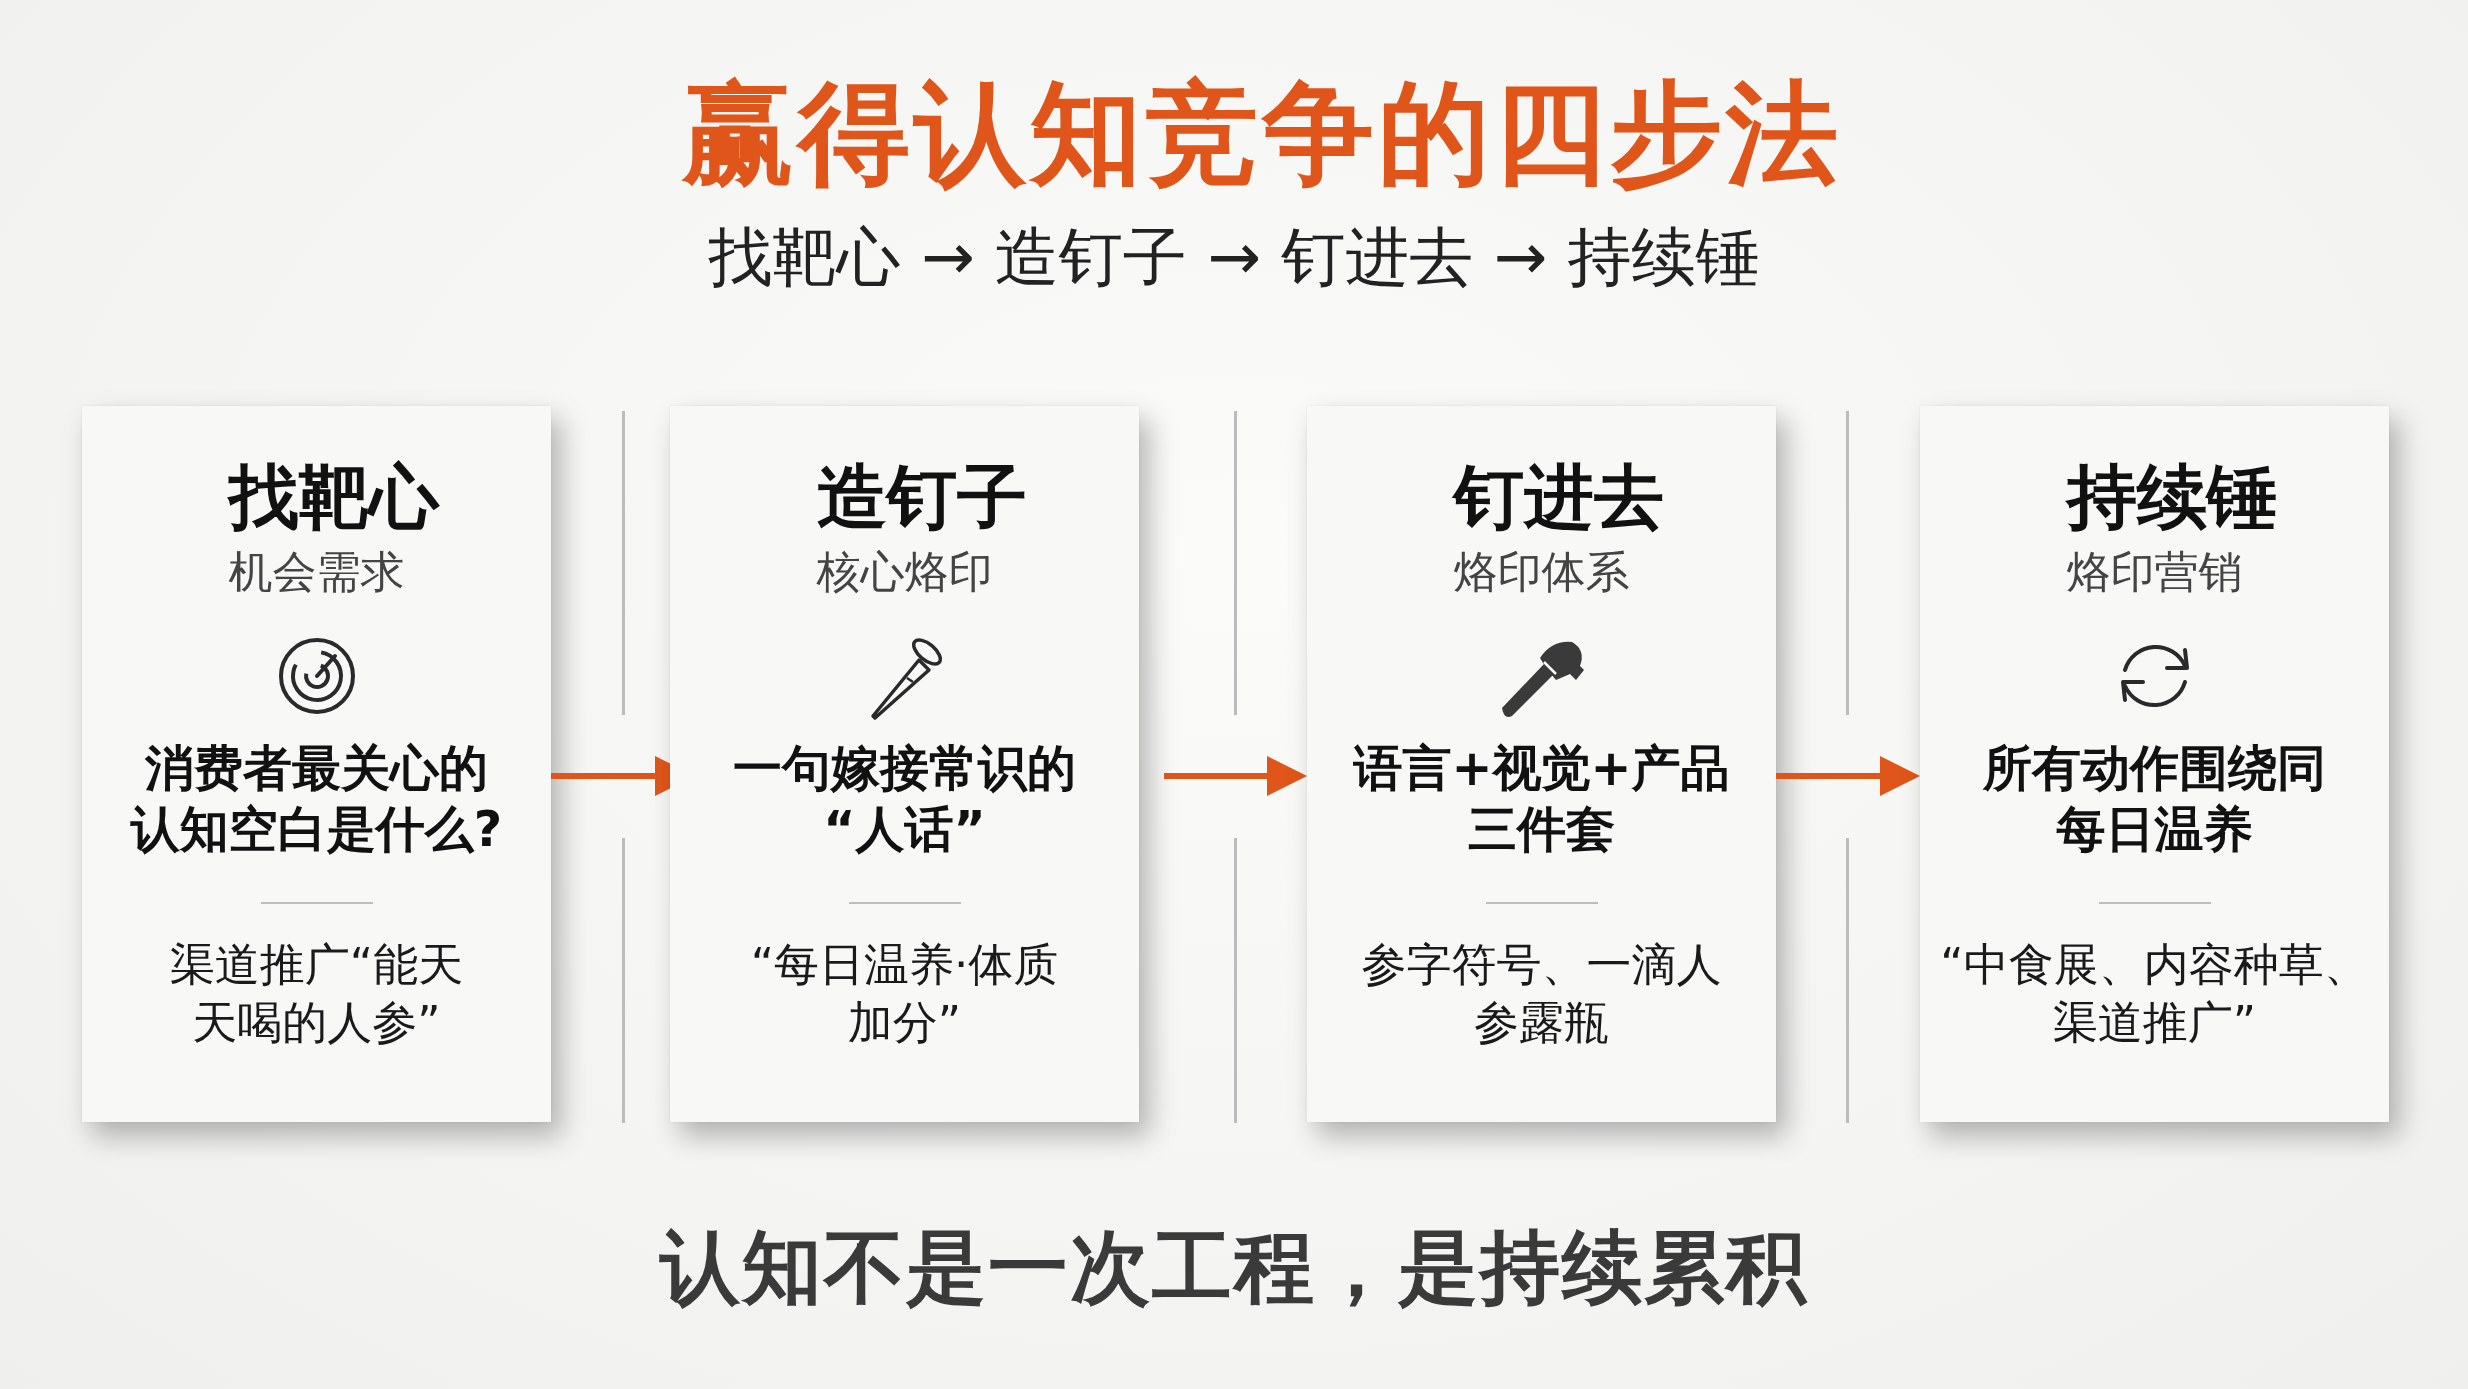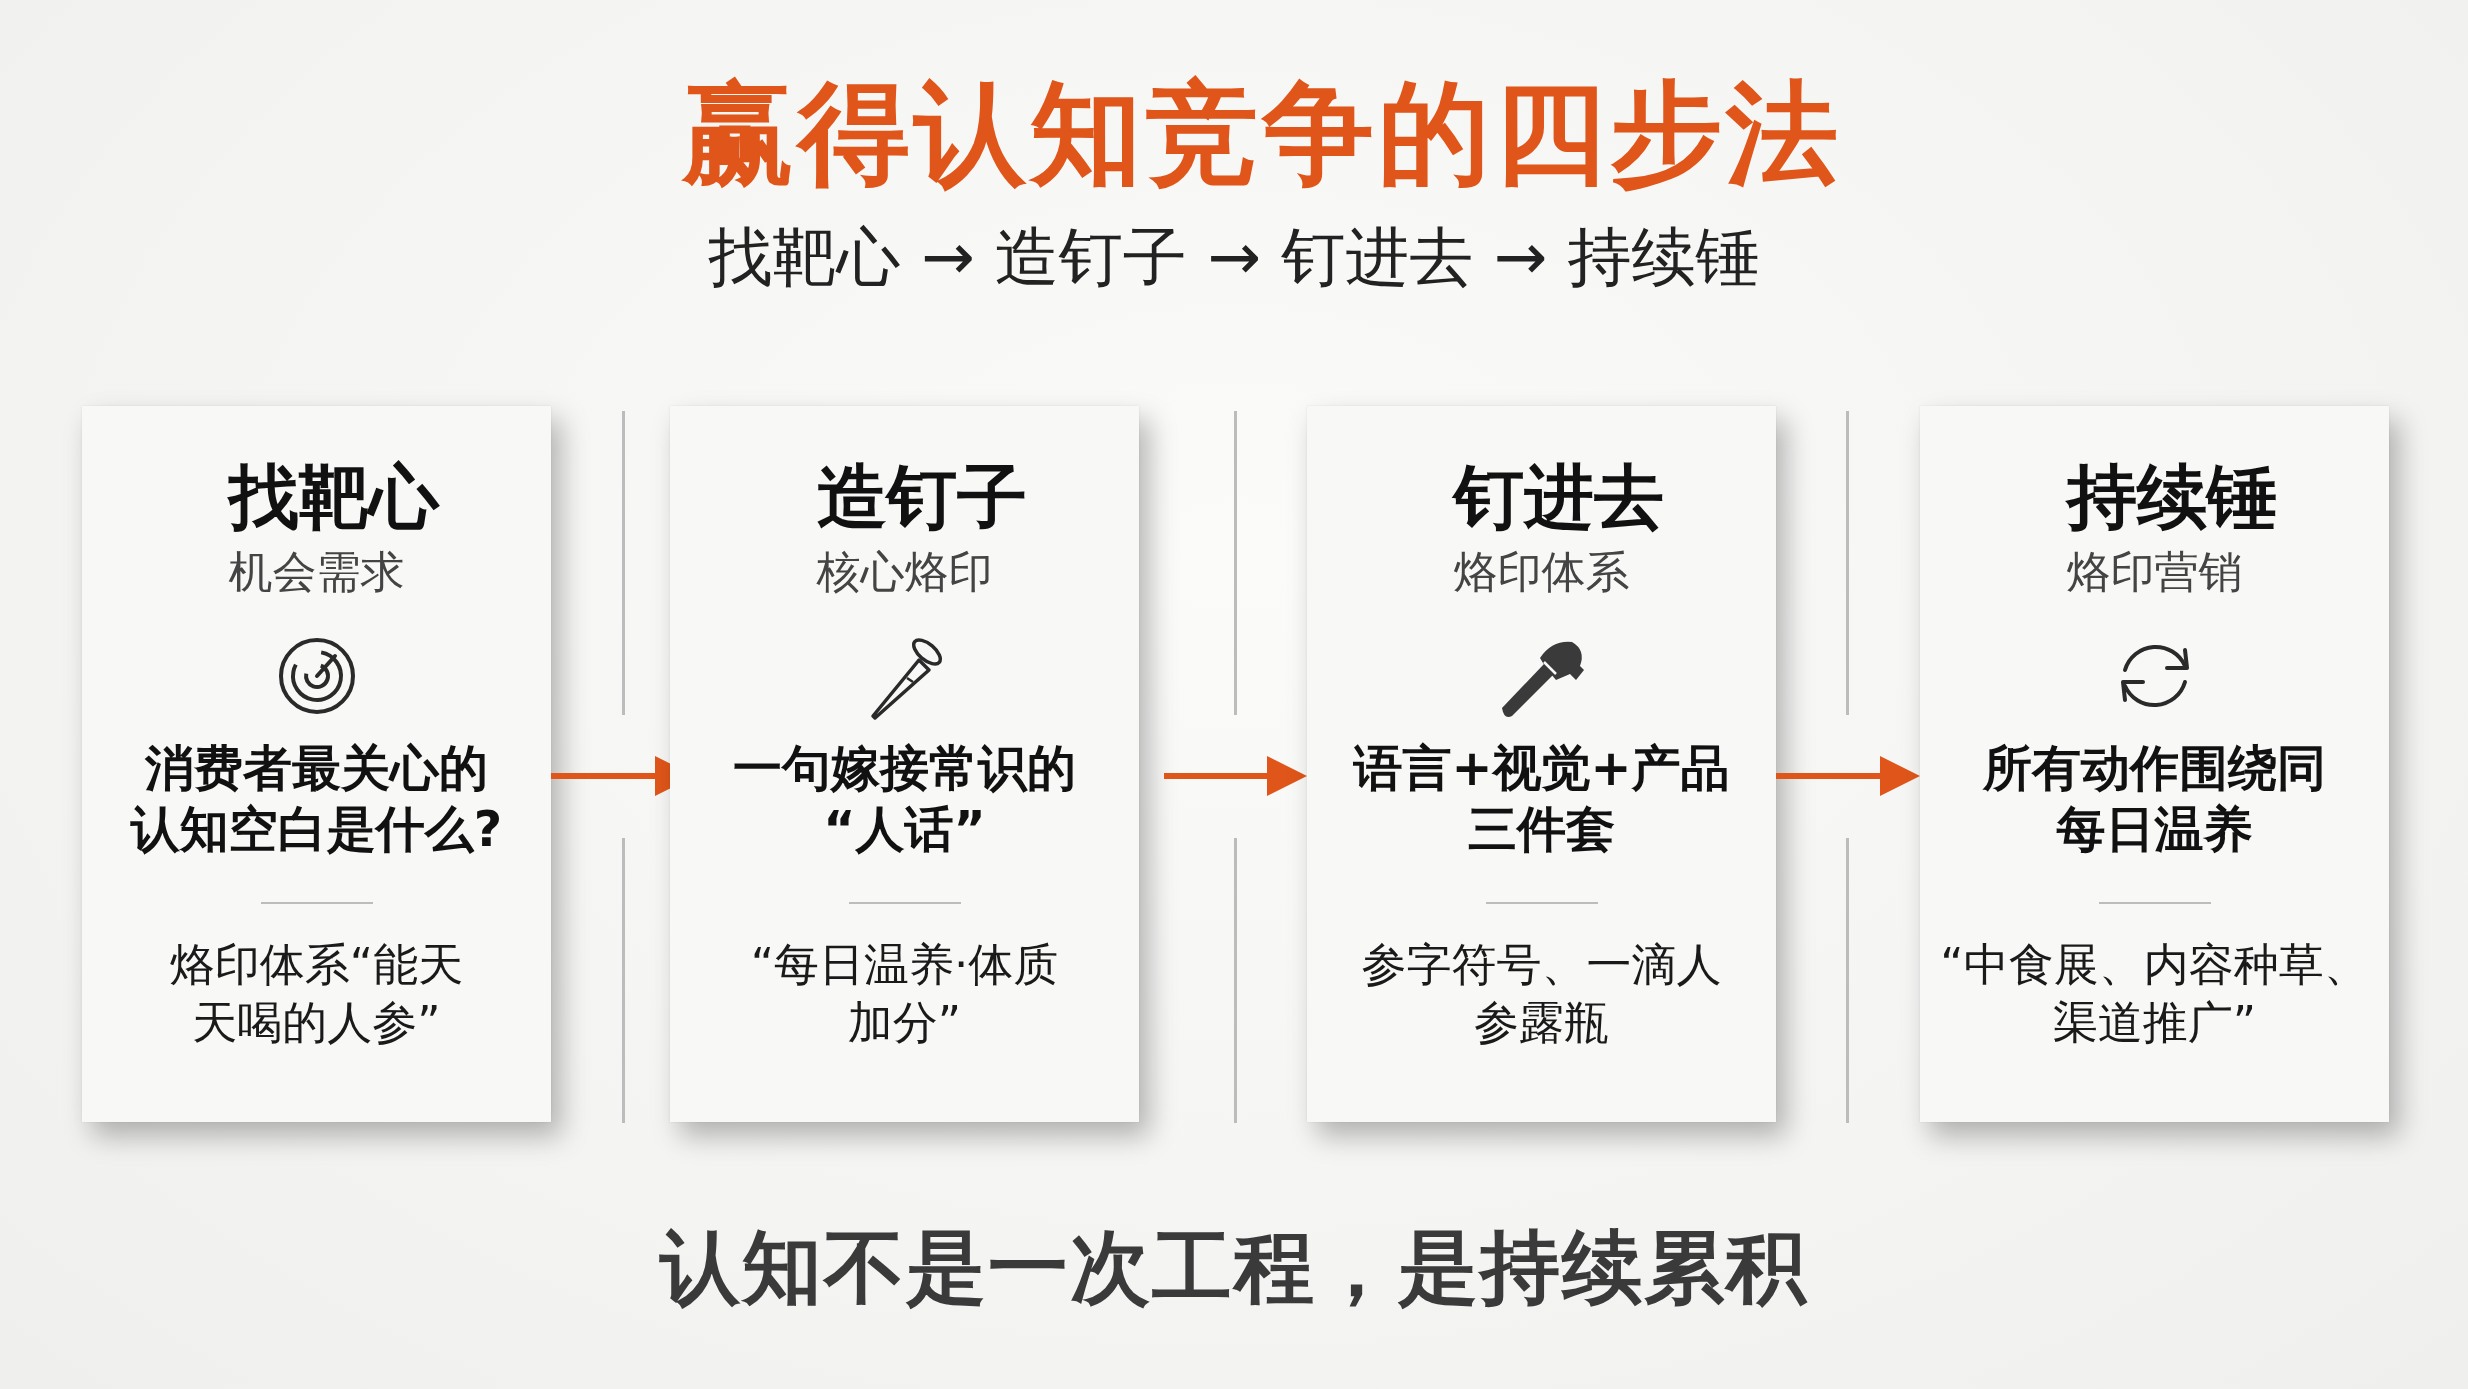--- a/index.html
+++ b/index.html
@@ -81,21 +81,21 @@
     <circle cx="48" cy="48" r="24" fill="none" stroke="#2a2a2a" stroke-width="4" stroke-dasharray="120 31" transform="rotate(-80 48 48)"></circle>
     <circle cx="48" cy="48" r="11" fill="none" stroke="#2a2a2a" stroke-width="4" stroke-dasharray="50 20" transform="rotate(-70 48 48)"></circle>
     <line x1="48" y1="48" x2="66" y2="28" stroke="#2a2a2a" stroke-width="4" stroke-linecap="round"></line>
   </svg>
   <div class="card-main">
     <div>消费者最关心的</div>
     <div>认知空白是什么?</div>
   </div>
   <div class="card-divider"></div>
   <div class="card-example">
-    <div>烙印体系“能天</div>
+    <div>渠道推广“能天</div>
     <div>天喝的人参”</div>
   </div>
 </div>
 
 <svg class="arrow" style="left:551px; width:144px;" viewBox="0 0 144 40">
   <rect x="0" y="17" width="110" height="6" fill="#e0561a"></rect>
   <polygon points="104,0 144,20 104,40" fill="#e0561a"></polygon>
 </svg>
 
 <div class="card" style="left:670px;">

